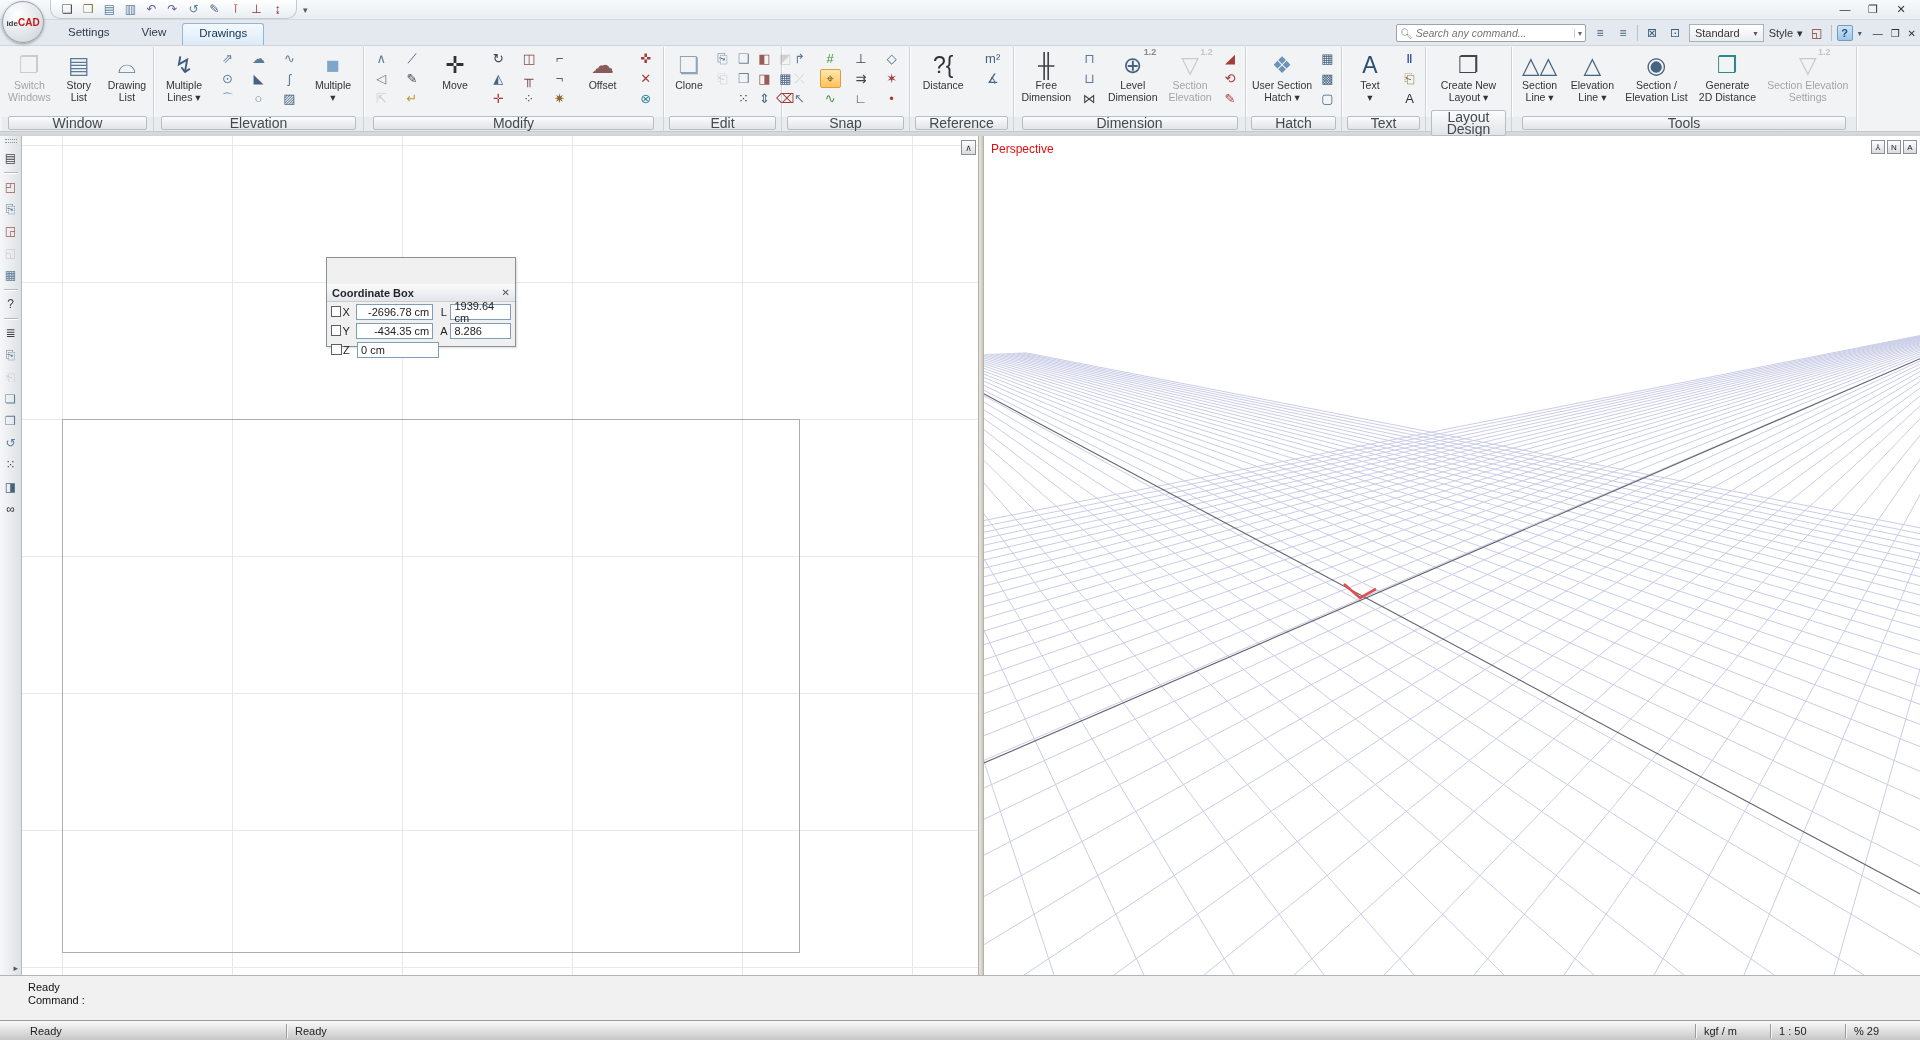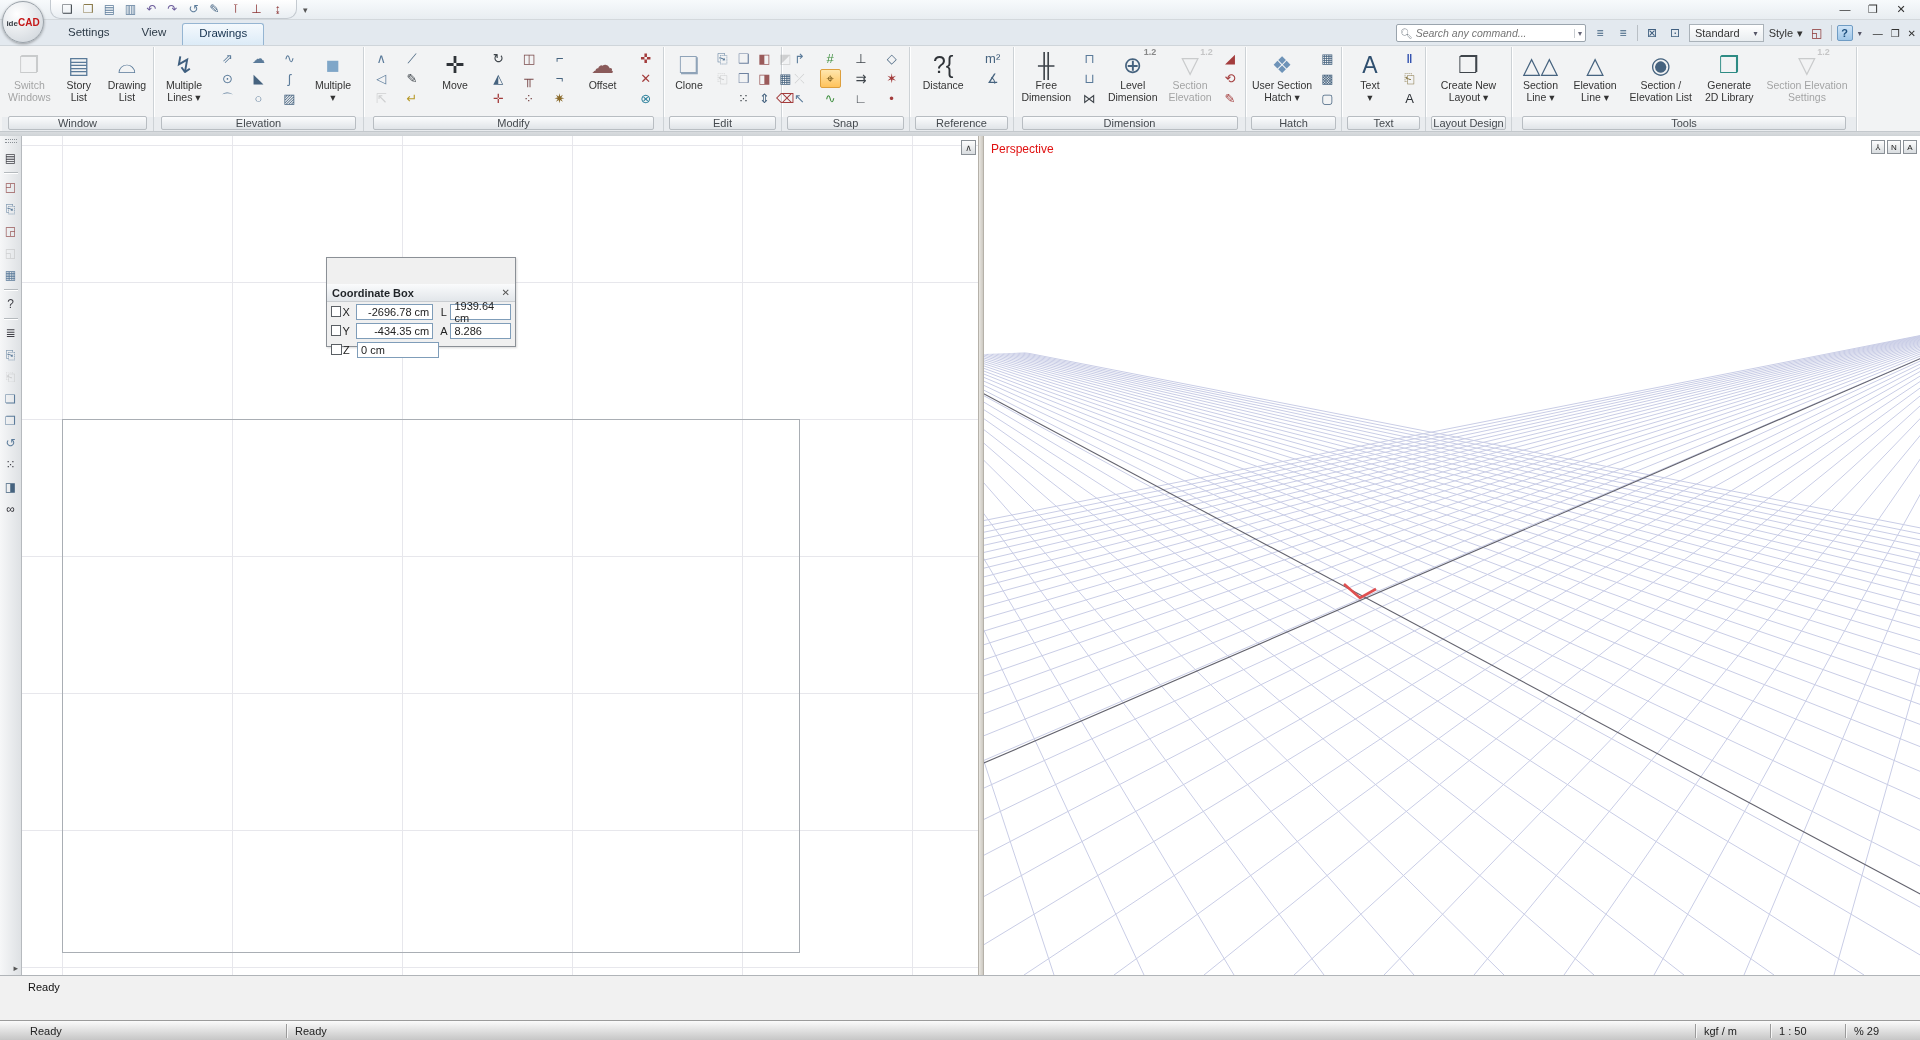--- a/index.html
+++ b/index.html
@@ -61,21 +61,21 @@
     line-height:1; position:relative; }
   .rsup { position:absolute; top:-2px; right:-14px; font-size:9px; color:#888; font-weight:bold; }
   .rlbl { font-size:10.5px; line-height:11.5px; color:#333; text-align:center; white-space:nowrap; }
   .rbig.dis .ricon, .rbig.dis .rlbl, .rsmall.dis { opacity:.42; filter:grayscale(.8); }
   .rstack { display:flex; flex-direction:column; justify-content:flex-start; gap:1px; padding-top:1px; }
   .rsmall { width:21px; height:19px; display:flex; align-items:center; justify-content:center;
     font-size:13px; line-height:1; border-radius:2px; border:1px solid transparent; cursor:default; }
   .rsmall.hi { background:linear-gradient(#ffe6ad,#ffc35c); border-color:#dd9f3d; }
   .rgl { height:14px; background:#e9ecef; display:flex; align-items:center; justify-content:center;
     padding:0 3px 2px; }
-  .rgl span { width:96%; text-align:center; font-size:11px; color:#44494e;
+  .rgl span { width:96%; text-align:center; font-size:14px; color:#44494e;
     background:linear-gradient(#fbfcfd,#e0e4e8); border:1px solid #b8bdc2; border-radius:2px;
     line-height:12px; }
   .ribbon-bottom { height:5px; background:linear-gradient(#d9dcdf,#cfd3d6); border-top:1px solid #c3c8cc; }
   
   .main { position:relative; height:839px; display:flex; }
   .side-toolbar { width:22px; background:linear-gradient(90deg,#f6f7f8,#dee1e4); border-right:1px solid #b6babe;
     display:flex; flex-direction:column; align-items:center; padding-top:3px; }
   .grip { width:12px; height:4px; border-top:1px dotted #8a9096; border-bottom:1px dotted #8a9096; margin-bottom:4px;}
   .st-btn { width:18px; height:18px; display:flex; align-items:center; justify-content:center;
     font-size:12px; margin:2px 0; cursor:default; }
@@ -586,21 +586,21 @@
           <div class="rlbl">Line ▾</div>
         </div>
         <div class="rbig">
           <div class="ricon" style="color: rgb(70, 99, 127);">◉</div>
           <div class="rlbl">Section /</div>
           <div class="rlbl">Elevation List</div>
         </div>
         <div class="rbig">
           <div class="ricon" style="color: rgb(46, 139, 132);">❒</div>
           <div class="rlbl">Generate</div>
-          <div class="rlbl">2D Library</div>
+          <div class="rlbl">2D Distance</div>
         </div>
         <div class="rbig dis">
           <div class="ricon" style="color: rgb(141, 150, 158);">▽<span class="rsup">1.2</span></div>
           <div class="rlbl">Section Elevation</div>
           <div class="rlbl">Settings</div>
         </div>
       </div>
       <div class="rgl">
         <span>Tools</span>
       </div>
@@ -763,20 +763,21 @@
     <div class="mini-btns">
         <div class="mb">⅄</div>
         <div class="mb">N</div>
         <div class="mb">A</div>
       </div>
   </div>
 </div>
 
 <div class="cmdpanel">
   <div>Ready</div>
+  <div>Command :</div>
 </div>
 
 <div class="statusbar">
   <div class="sb-cell sb-p1">Ready</div>
   <div class="sb-div"></div>
   <div class="sb-cell sb-p2">Ready</div>
   <div class="sb-div"></div>
   <div class="sb-cell sb-r">kgf / m</div>
   <div class="sb-div"></div>
   <div class="sb-cell sb-r">1 : 50</div>

